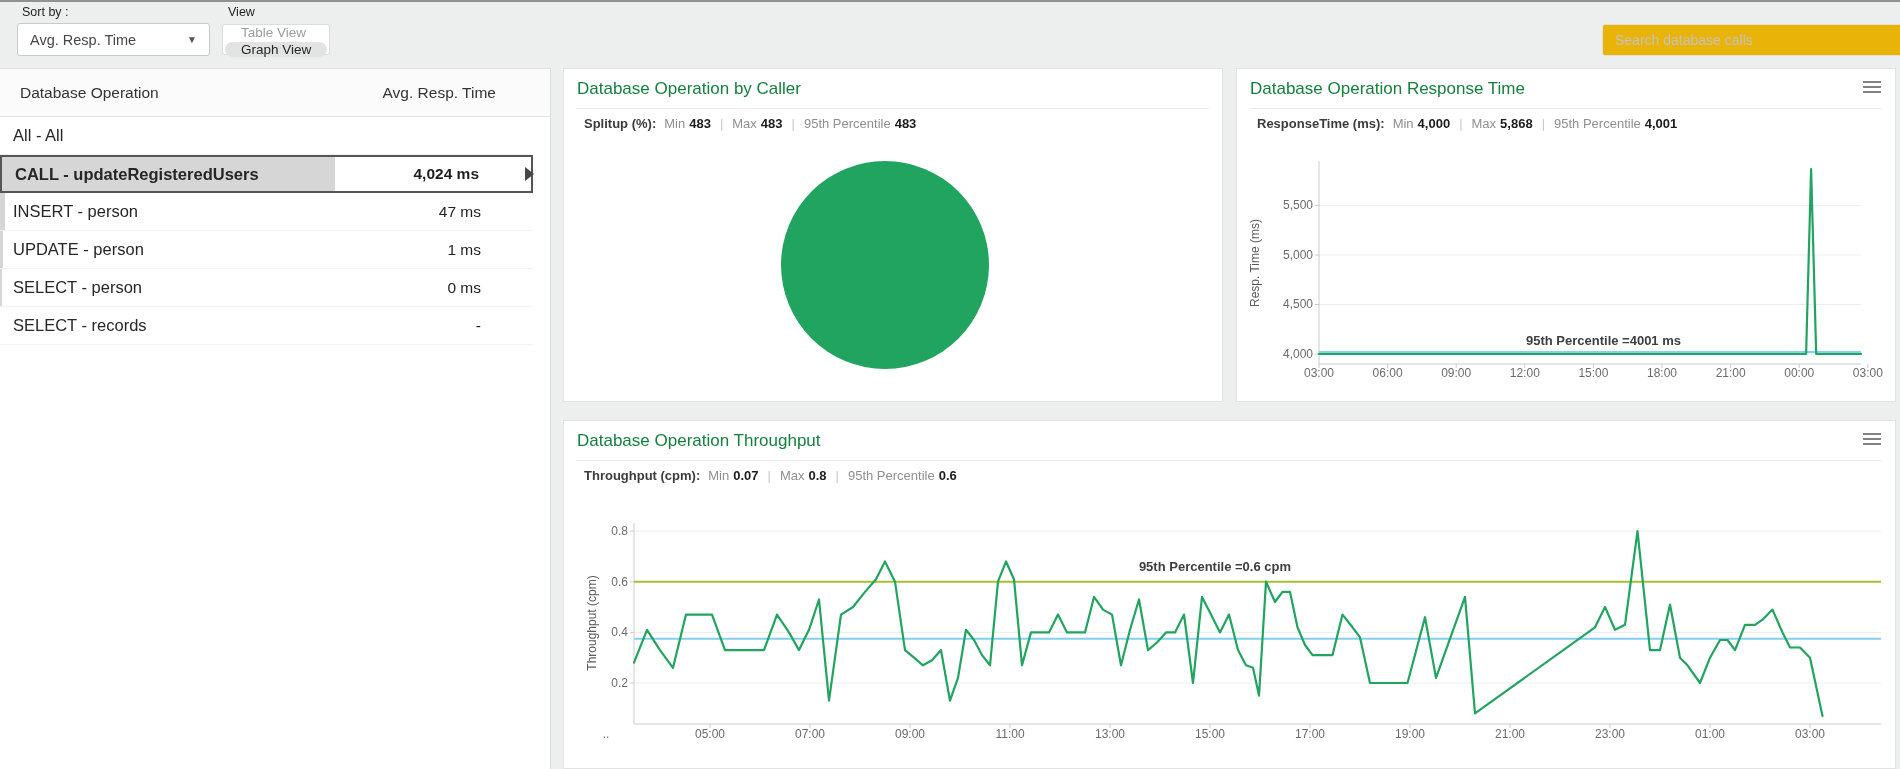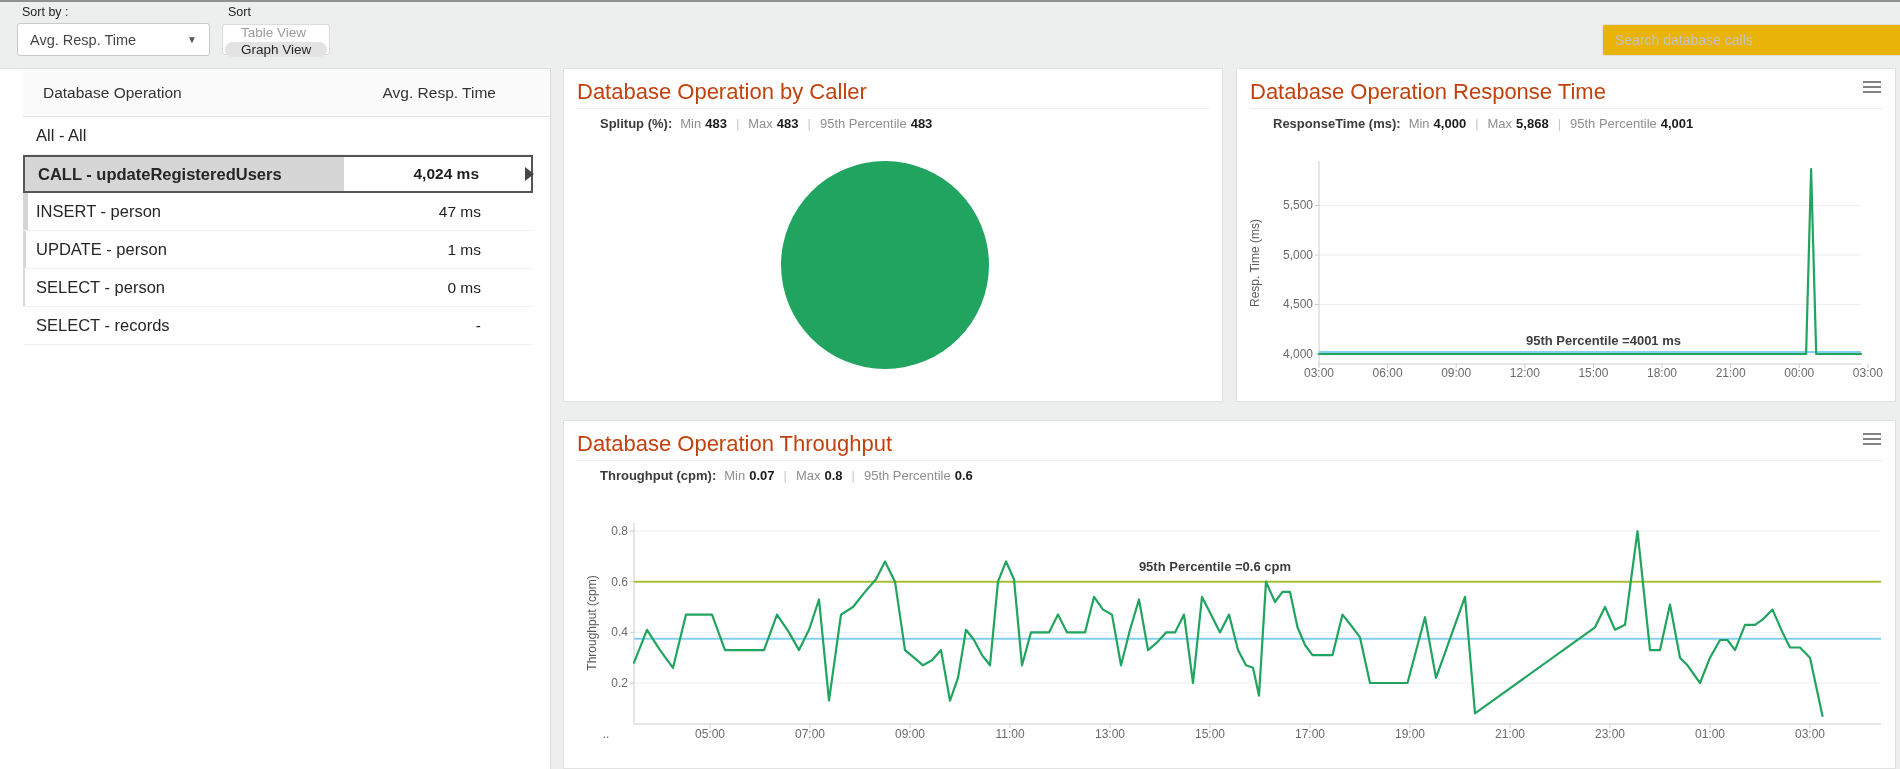--- a/index.html
+++ b/index.html
@@ -29,21 +29,21 @@
   .search-input {
     position:absolute; left:1602px; top:24px; width:380px; height:32px;
     border:1px solid #e0e0e0; border-radius:3px; padding:0 12px;
     font-size:14px; color:#444; font-family:"Liberation Sans",sans-serif; background:#eab308; outline:none;
   }
   .search-input::placeholder { color:#c2c2c2; }
 
   
   .left-panel {
     position:absolute; left:0; top:68px; width:551px; height:701px;
-    background:#fff; border-top:1px solid #e0e0e0; border-right:1px solid #ddd;padding-left:23px;
+    background:#fff; border-top:1px solid #e0e0e0; border-right:1px solid #ddd;
   }
   .tbl-header {
     height:48px; border-bottom:1px solid #e4e4e4; background:#fbfbfb;
     display:flex; align-items:center; justify-content:space-between;
     padding:0 54px 0 20px; font-size:15.5px; color:#333;
   }
   .op-row {
     height:38px; margin-right:17px; position:relative; display:flex; align-items:center;
     border-bottom:1px solid #f2f2f2; font-size:16.5px; color:#262626; cursor:pointer; background:#fff;
   }
@@ -52,23 +52,23 @@
   .op-row .val { position:relative; margin-left:auto; padding-right:52px; font-size:15.5px; color:#1f1f1f; }
   .op-row.selected { border:2px solid #555;font-weight:bold; }
   .op-row.selected .arrow {
     position:absolute; right:-3px; top:50%; transform:translateY(-50%);
     width:0; height:0; border-top:7px solid transparent; border-bottom:7px solid transparent;
     border-left:9px solid #474747;
   }
 
   
   .panel { position:absolute; background:#fff; border:1px solid #e2e2e2; }
-  .panel-title { position:absolute; left:13px; top:10px; font-size:22px; color:#c2410c; white-space:nowrap; }
+  .panel-title { position:absolute; left:13px; top:10px; font-size:17px; color:#15803d; white-space:nowrap; }
   .divider { position:absolute; left:13px; right:13px; top:39px; border-top:1px solid #ececec; }
-  .stats { position:absolute; left:36px; top:47px; font-size:13px; white-space:nowrap;text-align:right; }
+  .stats { position:absolute; left:20px; top:47px; font-size:13px; white-space:nowrap;text-align:right; }
   .stats .sl { color:#3c3c3c; font-weight:bold; margin-right:8px; }
   .stats .sk { color:#8f8f8f; margin:0 4px 0 0; }
   .stats .sv { font-weight:bold; color:#1c1c1c; }
   .stats .sep { color:#c9c9c9; margin:0 9px; }
 
   .pie-circle { position:absolute; left:217px; top:92px; width:208px; height:208px; border-radius:50%; cursor:pointer; }
   .legend { position:absolute; left:0; right:0; top:297px; display:flex; justify-content:center; align-items:center; gap:6px; font-size:12px; color:#666; }
   .legend .sw { width:11px; height:11px; display:inline-block; }
 
   .hamburger { position:absolute; right:14px; top:9px; width:18px; cursor:pointer; }
@@ -79,21 +79,21 @@
 </head>
 <body>
 
 <div class="top-edge"></div>
 
 <div class="ctl-label" style="left:22px; top:5px;">Sort by :</div>
 <div class="dropdown">
   <span>Avg. Resp. Time</span>
   <span class="caret">▼</span>
 </div>
-<div class="ctl-label" style="left:228px; top:5px;">Sort</div>
+<div class="ctl-label" style="left:228px; top:5px;">View</div>
 <div class="toggle-group">
   <div class="tbtn">Table View</div>
   <div class="tbtn active">Graph View</div>
 </div>
 <input class="search-input" type="text" placeholder="Search database calls" style="">
 
 <div class="left-panel">
   <div class="tbl-header">
     <span>Database Operation</span>
     <span>Avg. Resp. Time</span>

